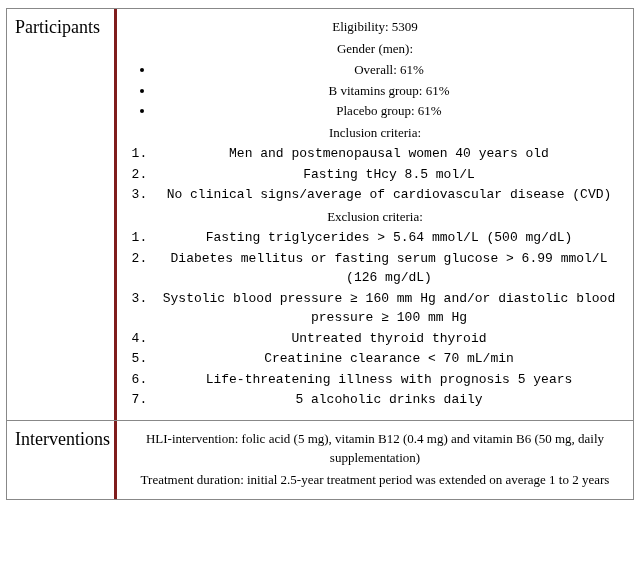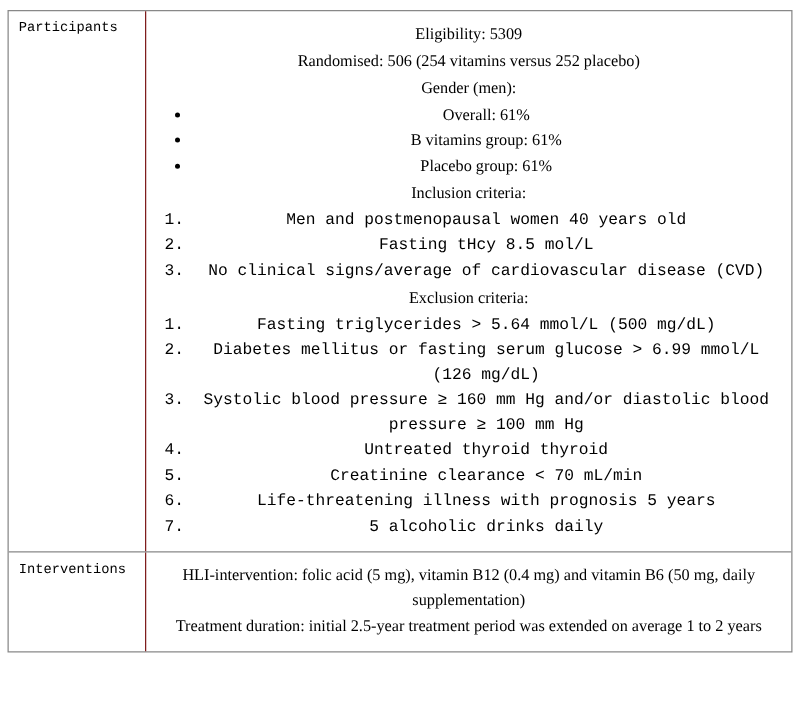--- a/index.html
+++ b/index.html
@@ -23,24 +23,23 @@
       display: flex;
       border-bottom: 1px solid #888;
     }
     .row:last-child {
       border-bottom: none;
     }
     .cell-label {
       width: 110px;
       min-width: 110px;
       padding: 8px 8px;
-      border-right: 1px solid #7f1d1d;
+      border-right: 3px solid #7f1d1d;
       vertical-align: top;
-      font-size: 11px;
-      font-family: Liberation Mono, monospace;
+      font-size: 18px;
     }
     .cell-content {
       flex: 1;
       padding: 8px 10px;
       font-size: 13px;
       line-height: 1.5;
       text-align: center;
     }
     .cell-content p {
       margin-bottom: 2px;
@@ -64,21 +63,20 @@
     }
   </style>
 </head>
 <body>
 
 <div class="table-container">
 <div class="row">
       <div class="cell-label">Participants</div>
       <div class="cell-content">
         <p>Eligibility: 5309</p>
-        <p>Randomised: 506 (254 vitamins versus 252  placebo)</p>
         <p>Gender (men):</p>
         <ul class="bullet-list">
           <li>Overall: 61%</li>
           <li>B vitamins group: 61%</li>
           <li>Placebo group: 61%</li>
         </ul>
         <p>Inclusion criteria:</p>
         <ol class="numbered-list">
           <li>Men and postmenopausal women 40 years old</li>
           <li>Fasting tHcy 8.5 mol/L</li>

